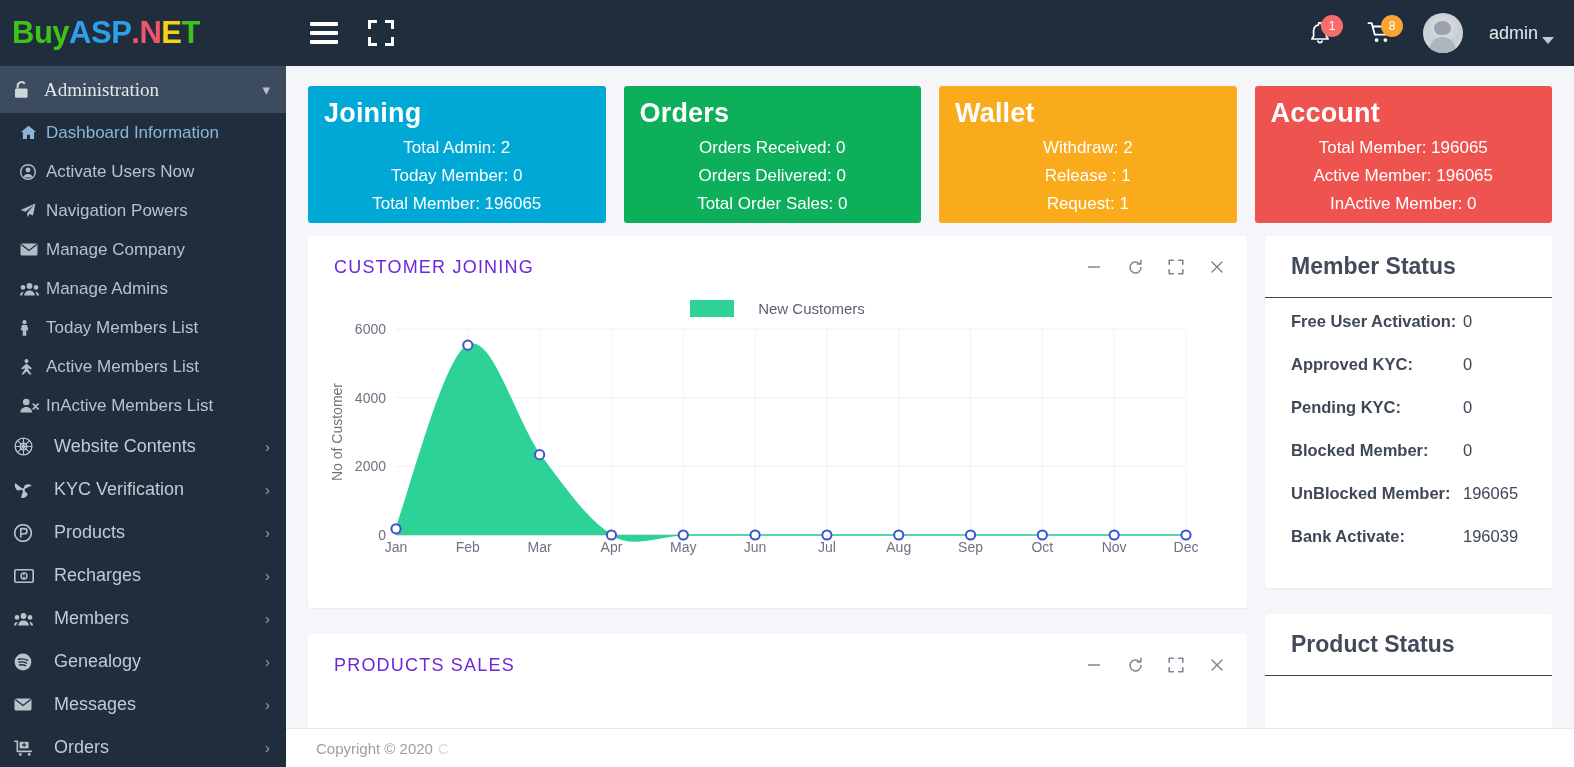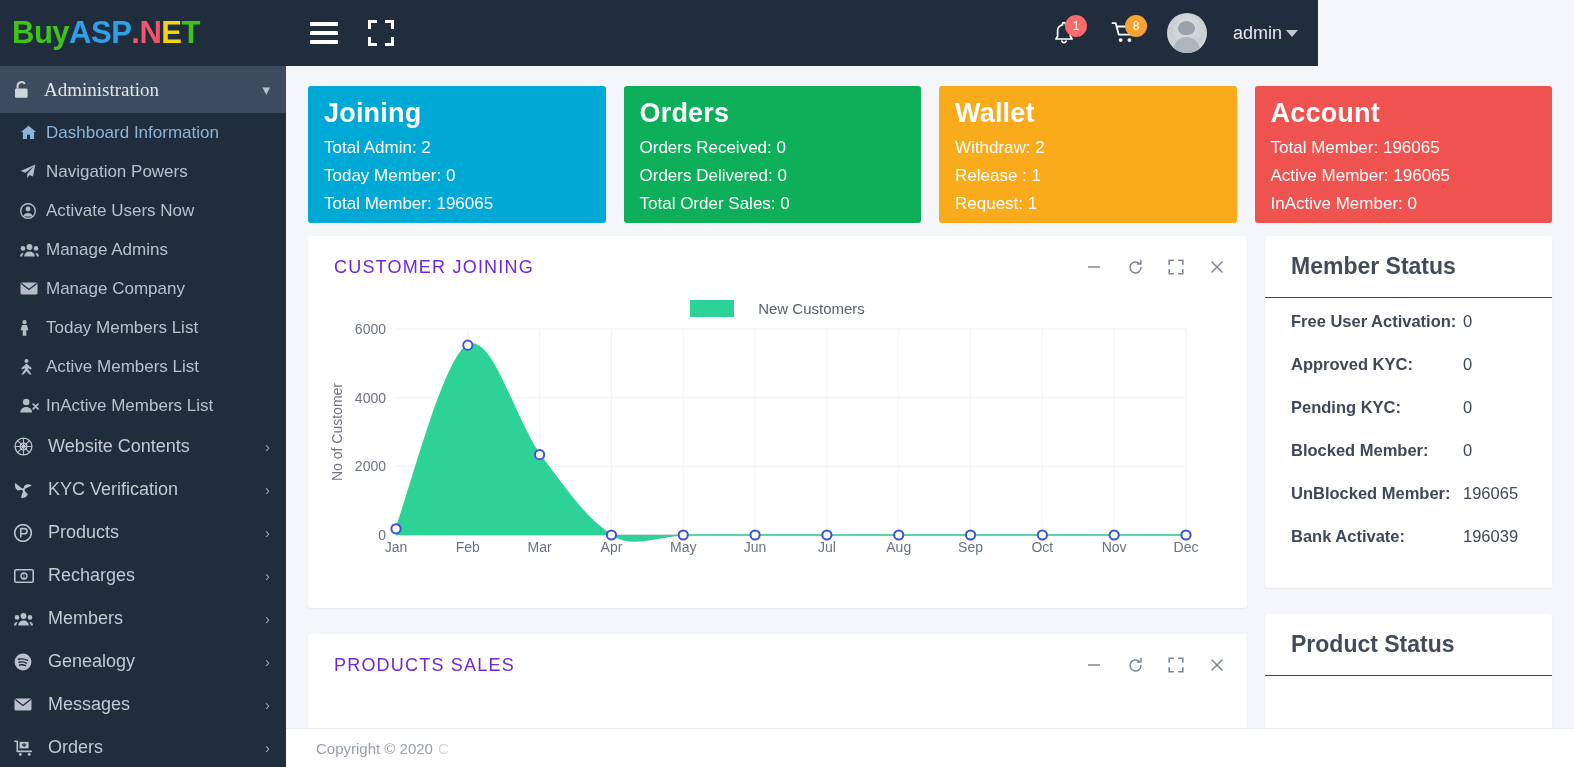--- a/index.html
+++ b/index.html
@@ -7,21 +7,21 @@
   html, body {
     width: 1574px; height: 767px;
     overflow: hidden;
     font-family: "Liberation Sans", sans-serif;
     background: #f4f6f9;
   }
 
   
   .topbar {
     position: absolute; top: 0; left: 0;
-    width: 1318px; height: 66px;
+    width: 1574px; height: 66px;
     background: #1f2d3d;
     display: flex; align-items: center;
     z-index: 30;
   }
   .brand {
     width: 286px; height: 66px;
     display: flex; align-items: center; padding-left: 12px;
     font-size: 31px; font-weight: bold; letter-spacing: -0.5px;
   }
   .brand span { display: inline-block; }
@@ -87,40 +87,40 @@
   }
   .subitem .ic { width: 26px; color: #b3bcc5; font-size: 14px; display:flex; align-items:center; }
   .subitem .lbl { font-size: 17px; color: #b8c2cc; }
   .subitem.active .ic, .subitem.active .lbl { color: #8bb5d8; }
 
   .mainitem {
     height: 43px; display: flex; align-items: center;
     padding: 0 16px 0 14px; cursor: pointer;
   }
   .mainitem .ic { width: 30px; color: #b9c2cb; font-size: 17px; display: flex; align-items: center; }
-  .mainitem .lbl { font-size: 18px; color: #c2cad2; margin-left: 4px; }
+  .mainitem .lbl { font-size: 18px; color: #c2cad2; margin-left: 10px; }
   .mainitem .chev { margin-left: auto; color: #9aa5af; font-size: 15px; }
 
   
   .content {
     position: absolute; top: 66px; left: 286px;
     width: 1288px; height: 701px;
     background: #f4f6f9;
     overflow: hidden;
   }
   .cards-row {
     display: flex; gap: 18px;
     padding: 20px 22px 0 22px;
   }
   .stat-card {
     flex: 1; border-radius: 3px; padding: 12px 16px 16px 16px;
     color: #ffffff; height: 137px;
   }
   .stat-card .title { font-size: 27px; font-weight: bold; margin-bottom: 5px; letter-spacing: .2px; }
-  .stat-card .line { font-size: 17px; line-height: 28px; }
+  .stat-card .line { font-size: 17px; line-height: 28px; text-align: center; }
 
   .panels-row { display: flex; gap: 18px; padding: 13px 22px 0 22px; }
   .col-main { flex: 1 1 auto; }
   .col-side { width: 287px; flex: 0 0 287px; }
 
   .panel { background: #ffffff; border-radius: 3px; box-shadow: 0 1px 2px rgba(0,0,0,0.06); }
   .panel-head {
     display: flex; align-items: center;
     height: 62px; padding: 0 20px 0 26px;
   }
@@ -197,21 +197,21 @@
     <div class="tb-badge-wrap">
       <svg width="26" height="24" viewBox="0 0 26 24">
         <path d="M1.5 2.2h3.2l3.1 11.5h11.4l2.6-8.2H6.6" fill="none" stroke="#ffffff" stroke-width="1.8" stroke-linecap="round" stroke-linejoin="round"></path>
         <circle cx="9.6" cy="19.1" r="1.9" fill="#ffffff"></circle>
         <circle cx="18.4" cy="19.1" r="1.9" fill="#ffffff"></circle>
       </svg>
       <span class="tb-badge badge-orange">8</span>
     </div>
 
     <div class="avatar"></div>
-    <div style="display:flex;align-items:center;cursor:pointer">
+    <div style="display:flex;align-items:flex-end;cursor:pointer">
       <span class="username">admin</span>
       <span class="chev-down-sm"></span>
     </div>
   </div>
 </div>
 
 <div class="sidebar">
   <div class="admin-head">
     <span class="ic">
       <svg width="15" height="18" viewBox="0 0 15 18">
@@ -226,57 +226,57 @@
       <div class="subitem active">
         <span class="ic">
           <svg width="17" height="15" viewBox="0 0 17 15">
             <path d="M8.5 0.8 0.9 7h2v7h4.1v-4.3h3v4.3h4.1V7h2z" fill="currentColor"></path>
           </svg>
         </span>
         <span class="lbl">Dashboard Information</span>
       </div>
       <div class="subitem">
         <span class="ic">
-          <svg width="16" height="15" viewBox="0 0 16 15">
-            <path d="M15.4.6 0.6 7.1l4.9 1.6L14 2.1 7.2 9.9l.1 4.4 2.3-3.2 3.4 1.4z" fill="currentColor"></path>
-          </svg>
-        </span>
-        <span class="lbl">Navigation Powers</span>
-      </div>
-      <div class="subitem">
-        <span class="ic">
           <svg width="16" height="16" viewBox="0 0 16 16">
             <circle cx="8" cy="8" r="7.3" fill="none" stroke="currentColor" stroke-width="1.4"></circle>
             <circle cx="8" cy="6" r="2.4" fill="currentColor"></circle>
             <path d="M3.3 13.4a5 5 0 0 1 9.4 0" fill="currentColor"></path>
           </svg>
         </span>
         <span class="lbl">Activate Users Now</span>
+      </div>
+      <div class="subitem">
+        <span class="ic">
+          <svg width="16" height="15" viewBox="0 0 16 15">
+            <path d="M15.4.6 0.6 7.1l4.9 1.6L14 2.1 7.2 9.9l.1 4.4 2.3-3.2 3.4 1.4z" fill="currentColor"></path>
+          </svg>
+        </span>
+        <span class="lbl">Navigation Powers</span>
+      </div>
+      <div class="subitem">
+        <span class="ic">
+          <svg width="18" height="13" viewBox="0 0 18 13">
+            <rect x="0.5" y="0.5" width="17" height="12" rx="1.6" fill="currentColor"></rect>
+            <path d="M1.3 1.6 9 7.4l7.7-5.8" fill="none" stroke="#1f2d3d" stroke-width="1.3"></path>
+          </svg>
+        </span>
+        <span class="lbl">Manage Company</span>
       </div>
       <div class="subitem">
         <span class="ic">
           <svg width="19" height="14" viewBox="0 0 19 14">
             <circle cx="9.5" cy="4" r="2.9" fill="currentColor"></circle>
             <circle cx="3" cy="5.4" r="2.3" fill="currentColor"></circle>
             <circle cx="16" cy="5.4" r="2.3" fill="currentColor"></circle>
             <path d="M4.2 13.6c0-2.9 2.4-5 5.3-5s5.3 2.1 5.3 5z" fill="currentColor"></path>
             <path d="M0 13.6c0-2 1.3-3.5 3-3.5h.6a6.7 6.7 0 0 0-1.4 3.5z" fill="currentColor"></path>
             <path d="M19 13.6c0-2-1.3-3.5-3-3.5h-.6a6.7 6.7 0 0 1 1.4 3.5z" fill="currentColor"></path>
           </svg>
         </span>
         <span class="lbl">Manage Admins</span>
-      </div>
-      <div class="subitem">
-        <span class="ic">
-          <svg width="18" height="13" viewBox="0 0 18 13">
-            <rect x="0.5" y="0.5" width="17" height="12" rx="1.6" fill="currentColor"></rect>
-            <path d="M1.3 1.6 9 7.4l7.7-5.8" fill="none" stroke="#1f2d3d" stroke-width="1.3"></path>
-          </svg>
-        </span>
-        <span class="lbl">Manage Company</span>
       </div>
       <div class="subitem">
         <span class="ic">
           <svg width="9" height="16" viewBox="0 0 9 16">
             <circle cx="4.5" cy="2.2" r="2.1" fill="currentColor"></circle>
             <path d="M2 5h5l1.4 5.3H6.3V15.8H2.7V10.3H.6z" fill="currentColor"></path>
           </svg>
         </span>
         <span class="lbl">Today Members List</span>
       </div>

